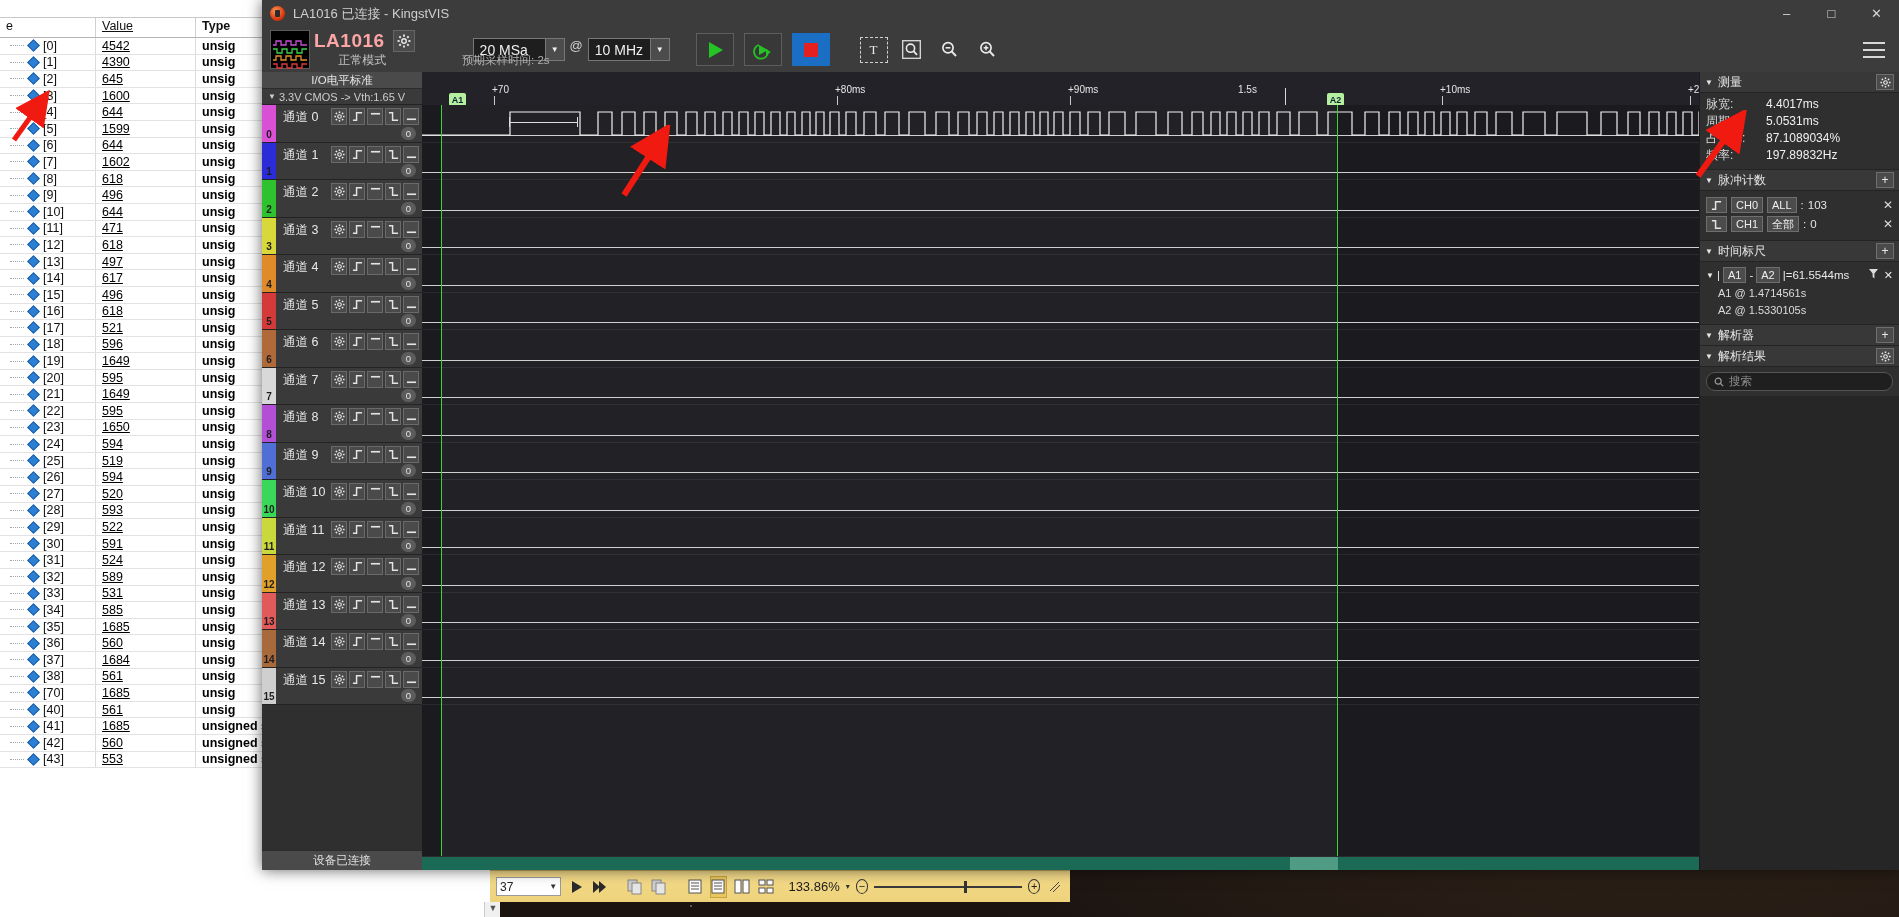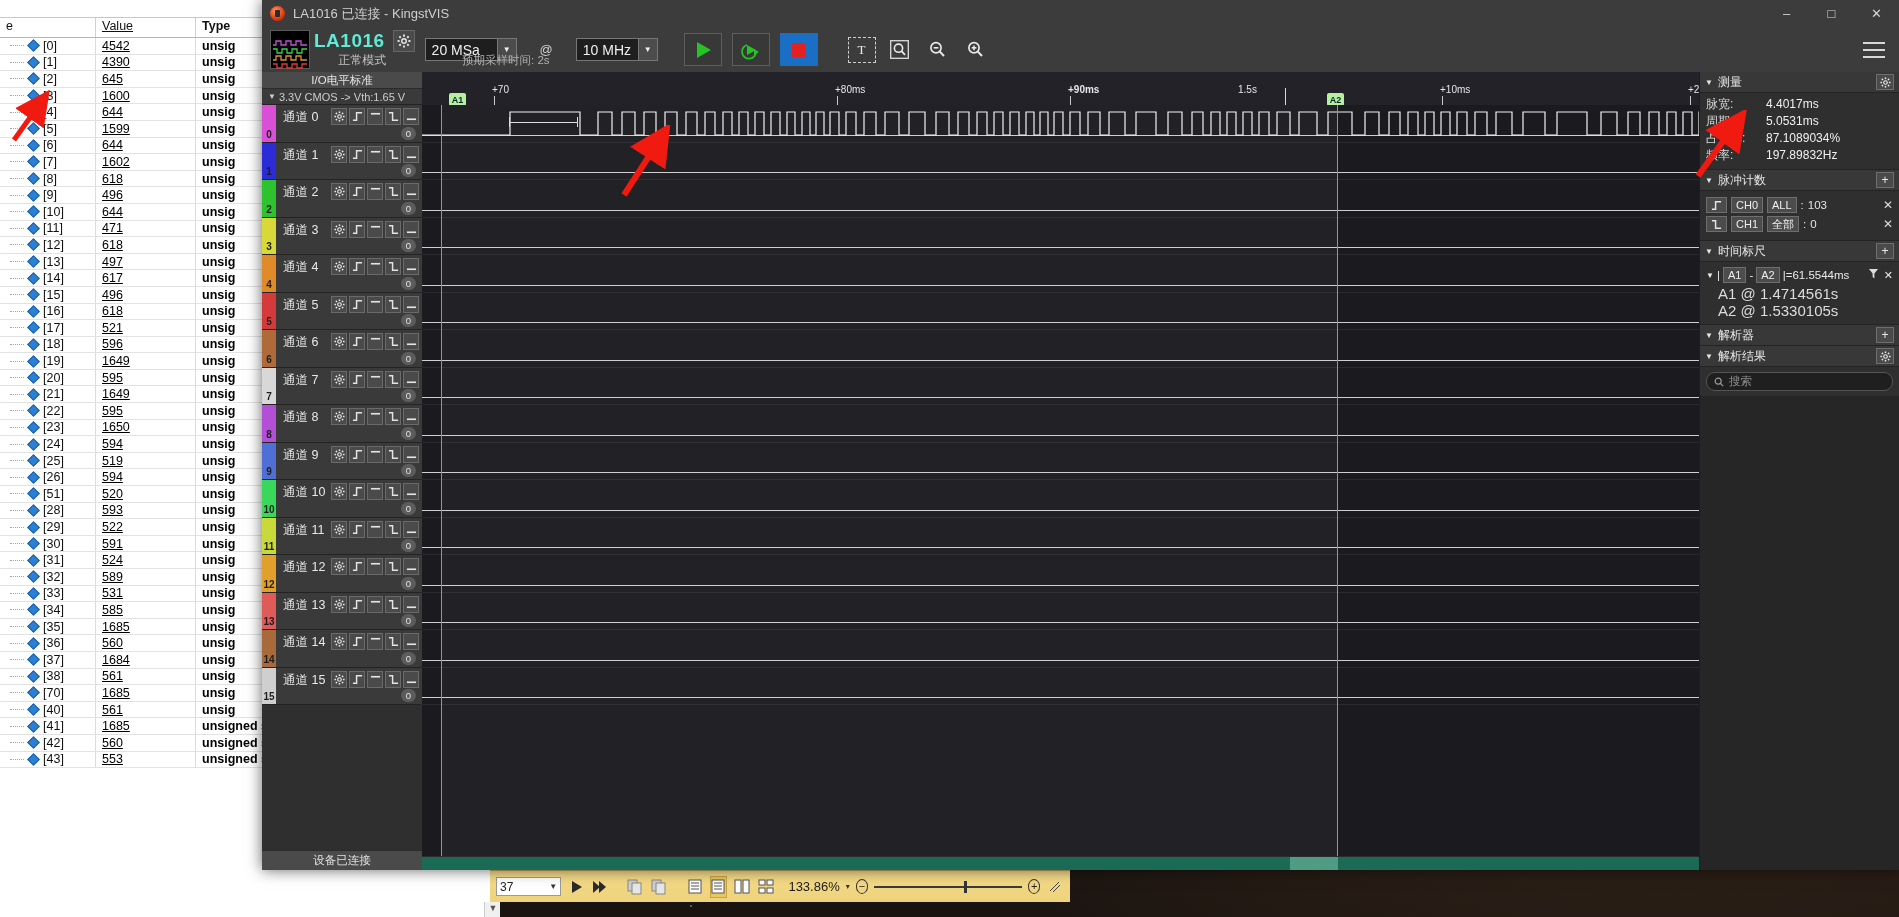--- a/index.html
+++ b/index.html
@@ -111,27 +111,27 @@
     gap:10px; padding:0 8px; flex:none; position:relative;
   }
   #devbox { display:flex; align-items:stretch; height:39px; }
   #dev-logo {
     width:40px; height:39px; background:#000; border:1px solid #5a5a5a;
     display:flex; flex-direction:column; justify-content:space-around; padding:3px 2px;
   }
   .wavemini { height:6px; }
   #dev-mid { display:flex; flex-direction:column; justify-content:center; }
   #dev-name-row { display:flex; align-items:center; gap:4px; }
-  #dev-name { font-size:19px; font-weight:bold; color:#5eead4; letter-spacing:.5px; padding:0 4px; }
+  #dev-name { font-size:19px; font-weight:bold; color:#fca5a5; letter-spacing:.5px; padding:0 4px; }
   .gear-btn {
     width:22px; height:22px; background:#4a4a4a; border:1px solid #666;
     display:flex; align-items:center; justify-content:center;
   }
   #dev-mode { font-size:12px; color:#c2c2c2; text-align:center; }
-  #samp-group { display:flex; align-items:center; gap:23px; }
+  #samp-group { display:flex; gap:5px;margin-left:48px; }
   .dark-select {
     height:23px; background:#1e1e1e; border:1px solid #777; color:#efefef;
     display:flex; align-items:center; font-size:14px; padding-left:6px; min-width:82px;
   }
   .dark-select .arrow {
     margin-left:auto; width:19px; height:21px; background:#4c4c4c; border-left:1px solid #777;
     display:flex; align-items:center; justify-content:center; font-size:8px;
   }
   #at { font-size:13px; color:#cfcfcf; }
   #samp-note { position:absolute; left:200px; top:26px; font-size:11.5px; color:#b0b0b0; }
@@ -231,21 +231,21 @@
   }
   .sec-body { padding:3px 6px 5px 6px; background:#2f2f2f; border-bottom:1px solid #242424; }
   .mrow { display:flex; font-size:12px; color:#e2e2e2; line-height:17px; }
   .mrow .k { width:60px; color:#dcdcdc; }
   .mrow .v { color:#f0f0f0; }
   .prow { display:flex; align-items:center; gap:4px; font-size:11.5px; color:#e4e4e4; margin:3px 0; }
   .pill { background:#4c4c4c; border:1px solid #6e6e6e; padding:0 4px; height:16px;
      display:flex; align-items:center; font-size:11px; color:#eee; }
   .xbtn { margin-left:auto; color:#ddd; font-size:12px; }
   .arow { display:flex; align-items:center; gap:3px; font-size:11.5px; color:#eaeaea; margin:2px 0; }
-  .asub { font-size:15px; color:#dcdcdc; padding-left:12px; line-height:17px; }
+  .asub { font-size:11px; color:#dcdcdc; padding-left:12px; line-height:17px; }
   #searchbox {
     margin:5px 6px; height:19px; background:#1f1f1f; border:1px solid #555; border-radius:9px;
     display:flex; align-items:center; gap:5px; padding:0 7px; color:#8e8e8e; font-size:11.5px;
   }
   #results-fill { flex:1; background:#262626; }
 
   
   .ann { position:absolute; z-index:60; pointer-events:none; }
 </style>
 </head>
@@ -509,21 +509,21 @@
           <span class="diamond"></span>
           <span>[26]</span>
         </div>
         <div class="c c-value">594</div>
         <div class="c c-type">unsig</div>
       </div>
       <div class="row">
         <div class="c c-name">
           <span class="tree-dots"></span>
           <span class="diamond"></span>
-          <span>[51]</span>
+          <span>[27]</span>
         </div>
         <div class="c c-value">520</div>
         <div class="c c-type">unsig</div>
       </div>
       <div class="row">
         <div class="c c-name">
           <span class="tree-dots"></span>
           <span class="diamond"></span>
           <span>[28]</span>
         </div>
@@ -1587,21 +1587,21 @@
         </div>
       <div id="dev-status">设备已连接</div>
     </div>
 
     <div id="wave-col">
       <div id="ruler">
           <div class="tlabel" style="left: 70px;">+70</div>
           <div class="tick" style="left: 72px;"></div>
           <div class="tlabel" style="left: 413px;">+80ms</div>
           <div class="tick" style="left: 415px;"></div>
-          <div class="tlabel" style="left: 646px; font-weight: bold;">+90ms</div>
+          <div class="tlabel" style="left: 646px;">+90ms</div>
           <div class="tick" style="left: 648px;"></div>
           <div class="tlabel" style="left: 816px;">1.5s</div>
           <div class="bigtick" style="left: 863px;"></div>
           <div class="tlabel" style="left: 1018px;">+10ms</div>
           <div class="tick" style="left: 1020px;"></div>
           <div class="tlabel" style="left: 1266px;">+20ms</div>
           <div class="tick" style="left: 1268px;"></div>
           <div class="amark" style="left: 27px;">A1</div>
           <div class="amark" style="left: 905px;">A2</div>
         </div>

